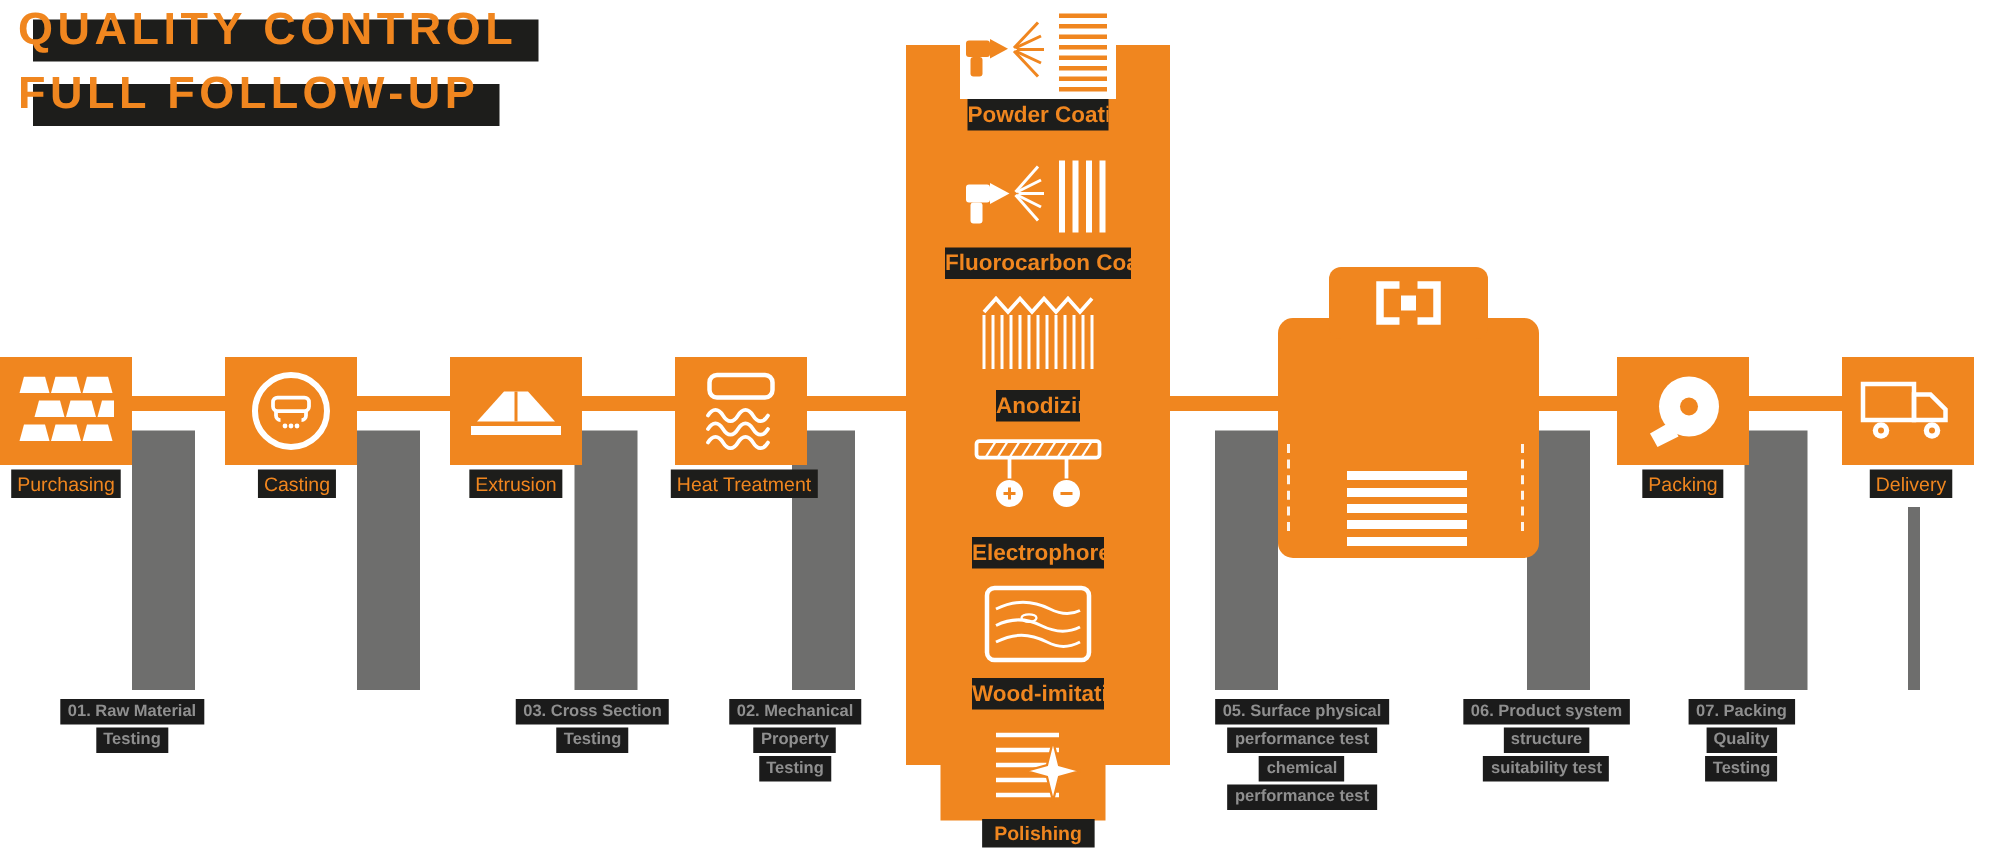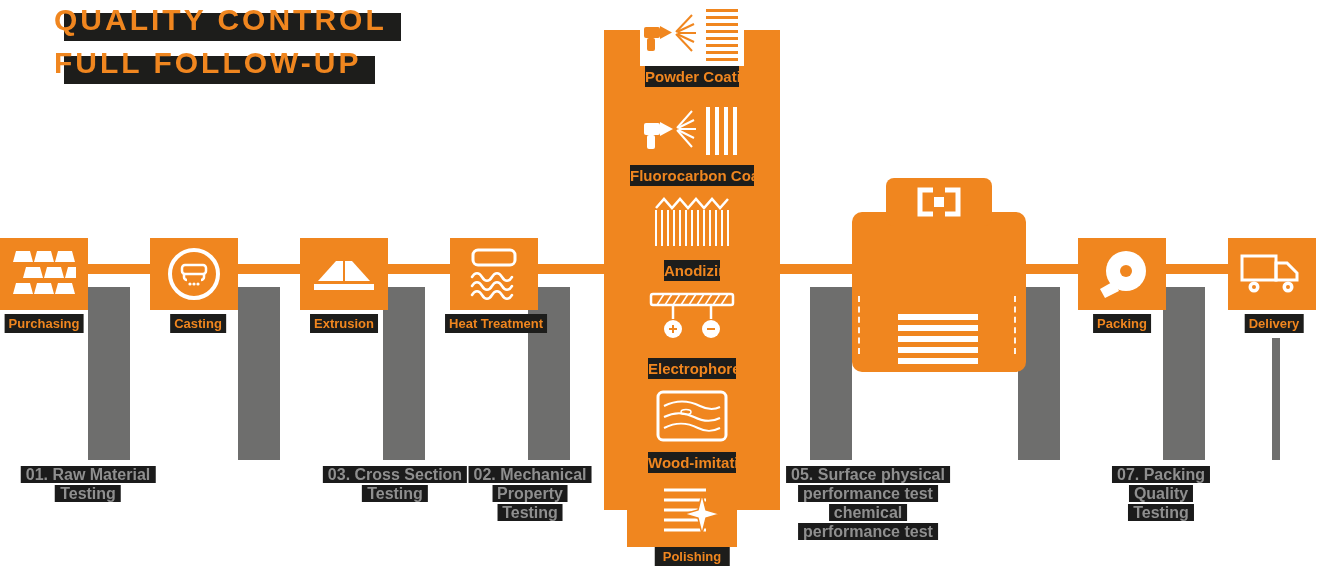--- a/index.html
+++ b/index.html
@@ -7,21 +7,21 @@
     --dark:#1D1D1B;
     --gray:#6E6E6D;
   }
   html,body{margin:0;padding:0;background:#fff;}
   .canvas{
     position:relative;width:1328px;height:566px;background:#fff;
     font-family:"Liberation Sans",sans-serif;overflow:hidden;
   }
   
   .title{position:absolute;left:8px;top:0px;}
-  .title-row{line-height:37px;margin-left:42px;}
+  .title-row{line-height:37px;}
   .title-line{
     position:relative;display:inline-block;z-index:0;
     font-size:30px;font-weight:bold;letter-spacing:3px;color:var(--orange);
     padding:1px 4px;
   }
   .title-line::before{
     content:"";position:absolute;left:14px;top:13px;right:-10px;bottom:-2px;
     background:var(--dark);z-index:-1;
   }
   
@@ -31,21 +31,21 @@
   .sq{
     position:absolute;top:238px;width:88px;height:72px;background:var(--orange);
     display:flex;align-items:center;justify-content:center;z-index:3;
   }
   .stage-label{
     position:absolute;top:314px;transform:translateX(-50%);z-index:3;
     white-space:nowrap;
   }
   .stage-label span{
     background:var(--dark);color:var(--orange);
-    font-size:13px;font-weight:bold;padding:2px 4px;
+    font-size:13px;font-weight:normal;padding:2px 4px;
   }
   
   .tower{position:absolute;left:604px;top:30px;width:176px;height:480px;background:var(--orange);z-index:3;}
   .tower-foot{position:absolute;left:627px;top:510px;width:110px;height:37px;background:var(--orange);z-index:3;}
   .tower .centered, .ticon{position:absolute;left:50%;transform:translateX(-50%);}
   .powder-wrap{
     position:absolute;left:50%;transform:translateX(-50%);top:-28px;width:104px;height:64px;
     background:#fff;display:flex;align-items:center;justify-content:center;
   }
   .tlabel{
@@ -78,21 +78,21 @@
     position:absolute;left:848px;top:375px;width:178px;height:19px;background:var(--dark);
     color:var(--orange);font-size:12.5px;font-weight:bold;
     display:flex;align-items:center;justify-content:center;z-index:4;white-space:nowrap;
   }
   
   .test{
     position:absolute;top:466px;transform:translateX(-50%);
     display:flex;flex-direction:column;align-items:center;row-gap:2px;z-index:2;
   }
   .tline{
-    background:#1B1B1B;color:#8F8F8F;font-size:16px;font-weight:bold;
+    background:#1B1B1B;color:#8F8F8F;font-size:11px;font-weight:bold;
     padding:1px 5px;line-height:15px;white-space:nowrap;
   }
 </style>
 </head>
 <body>
 
 <div class="canvas">
 
   <div class="title">
     <div class="title-row"><span class="title-line">QUALITY CONTROL</span></div>
@@ -326,19 +326,24 @@
     <span class="tline">02. Mechanical</span>
     <span class="tline">Property</span>
     <span class="tline">Testing</span>
   </div>
   <div class="test" style="left:868px">
     <span class="tline">05. Surface physical</span>
     <span class="tline">performance test</span>
     <span class="tline">chemical</span>
     <span class="tline">performance test</span>
   </div>
+  <div class="test" style="left:1031px">
+    <span class="tline">06. Product system</span>
+    <span class="tline">structure</span>
+    <span class="tline">suitability test</span>
+  </div>
   <div class="test" style="left:1161px">
     <span class="tline">07. Packing</span>
     <span class="tline">Quality</span>
     <span class="tline">Testing</span>
   </div>
 
 </div>
 
 </body></html>

